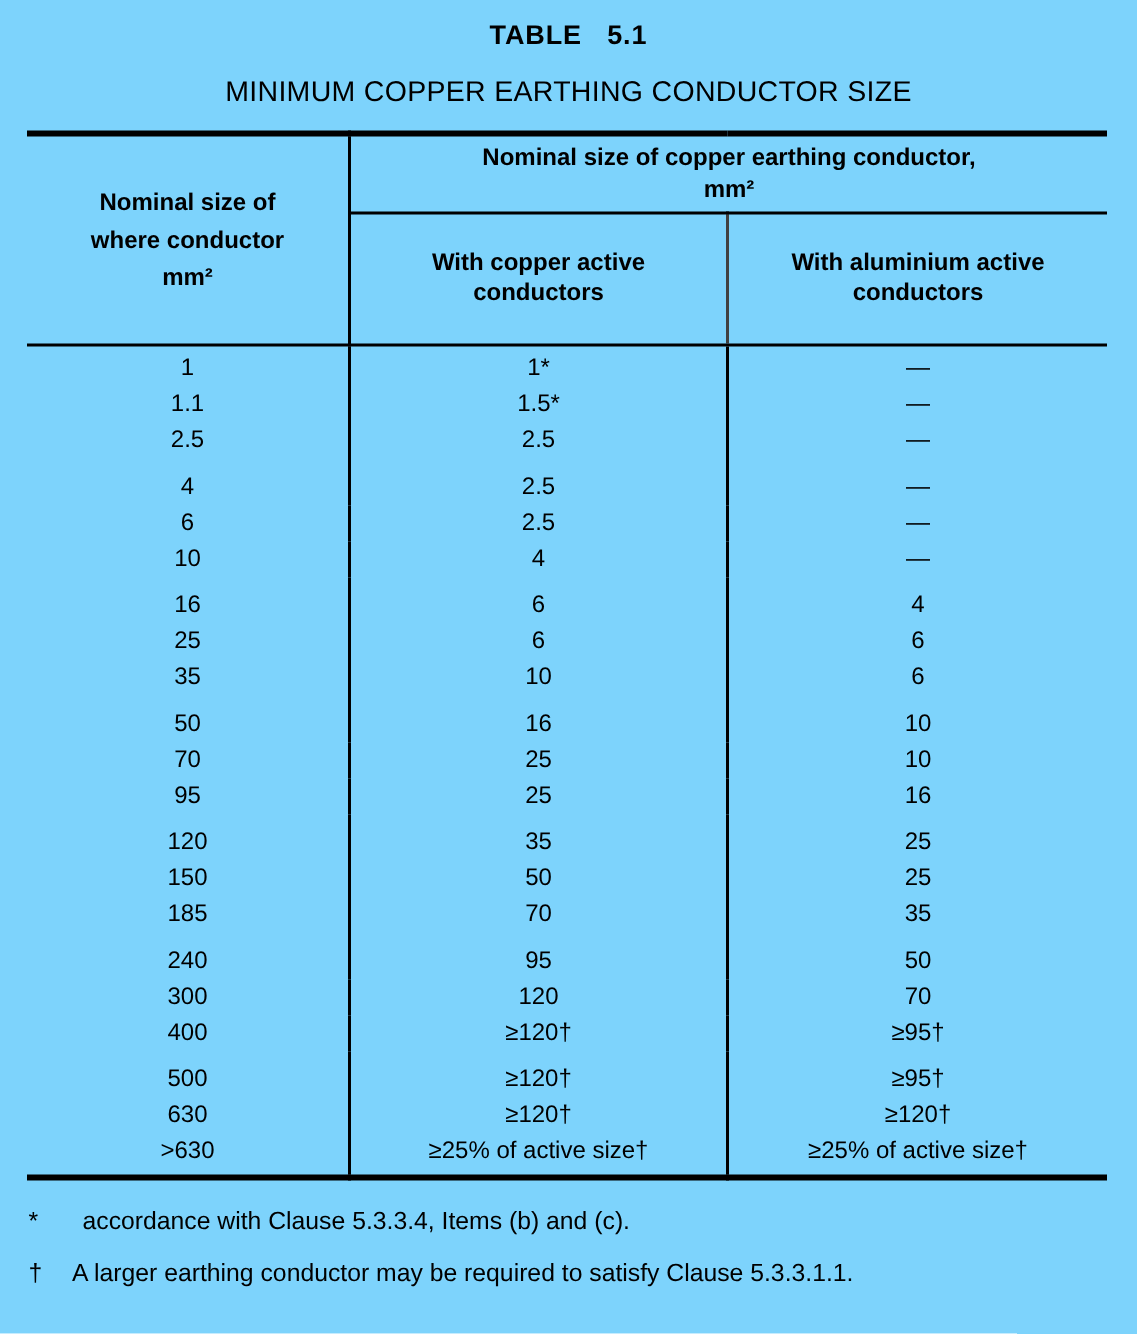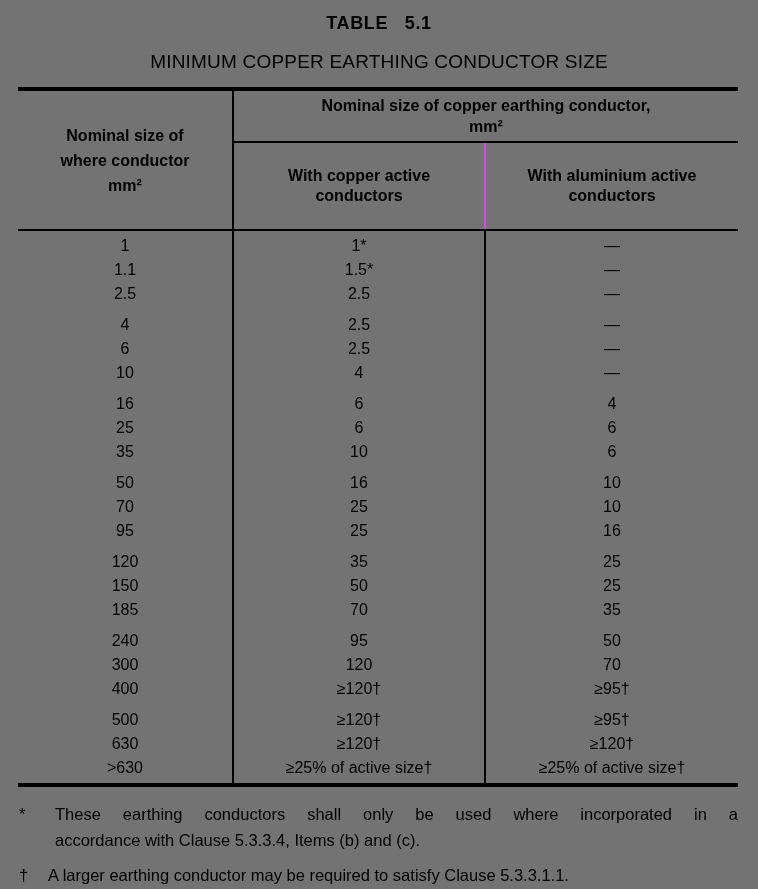--- a/index.html
+++ b/index.html
@@ -5,21 +5,21 @@
   html, body {
     margin: 0; padding: 0;
     background: #ffffff;
     font-family: "Liberation Sans", sans-serif;
     color: #000000;
   }
   .page {
     position: relative;
     width: 758px;
     height: 889px;
-    background: #737373;
+    background: #7dd3fc;
     overflow: hidden;
   }
   .doc-title {
     margin: 0;
     padding-top: 12px;
     text-align: center;
     font-size: 18px;
     font-weight: bold;
     line-height: 22px;
     letter-spacing: 0.6px;
@@ -61,21 +61,21 @@
     height: 50px;
     border-bottom: 2px solid #000;
   }
   .th-group .hline { display: block; line-height: 21px; }
   .th-sub {
     height: 54px;
     line-height: 20px;
     padding: 16px 28px;
     border-bottom: 2px solid #000;
   }
-  .th-sub + .th-sub { border-left: 2px solid #d946ef; }
+  .th-sub + .th-sub { border-left: 2px solid #404040; }
   tbody td { line-height: 24px; }
   tbody td:nth-child(2), tbody td:nth-child(3) { border-left: 2px solid #000; }
   tbody tr.first-row td { padding-top: 3px; }
   tbody tr.group-start td { padding-top: 7px; }
   tbody tr:last-child td { padding-bottom: 3px; }
   .footnotes { margin: 14px 20px 0 19px; }
   .footnote { display: flex; margin-bottom: 9px; }
   .fn-marker {
     flex: 0 0 36px;
     width: 36px;
@@ -224,21 +224,20 @@
           <td>≥25% of active size†</td>
           <td>≥25% of active size†</td>
         </tr>
       </tbody>
   </table>
 
   <div class="footnotes">
     <div class="footnote star">
       <span class="fn-marker">*</span>
       <div class="fn-text">
-          <div class="fn-line just">These earthing conductors shall only be used where incorporated in a</div>
           <div class="fn-line">accordance with Clause 5.3.3.4, Items (b) and (c).</div>
         </div>
     </div>
     <div class="footnote dagger">
       <span class="fn-marker">†</span>
       <div class="fn-text">
           <div class="fn-line">A larger earthing conductor may be required to satisfy Clause 5.3.3.1.1.</div>
         </div>
     </div>
   </div>

